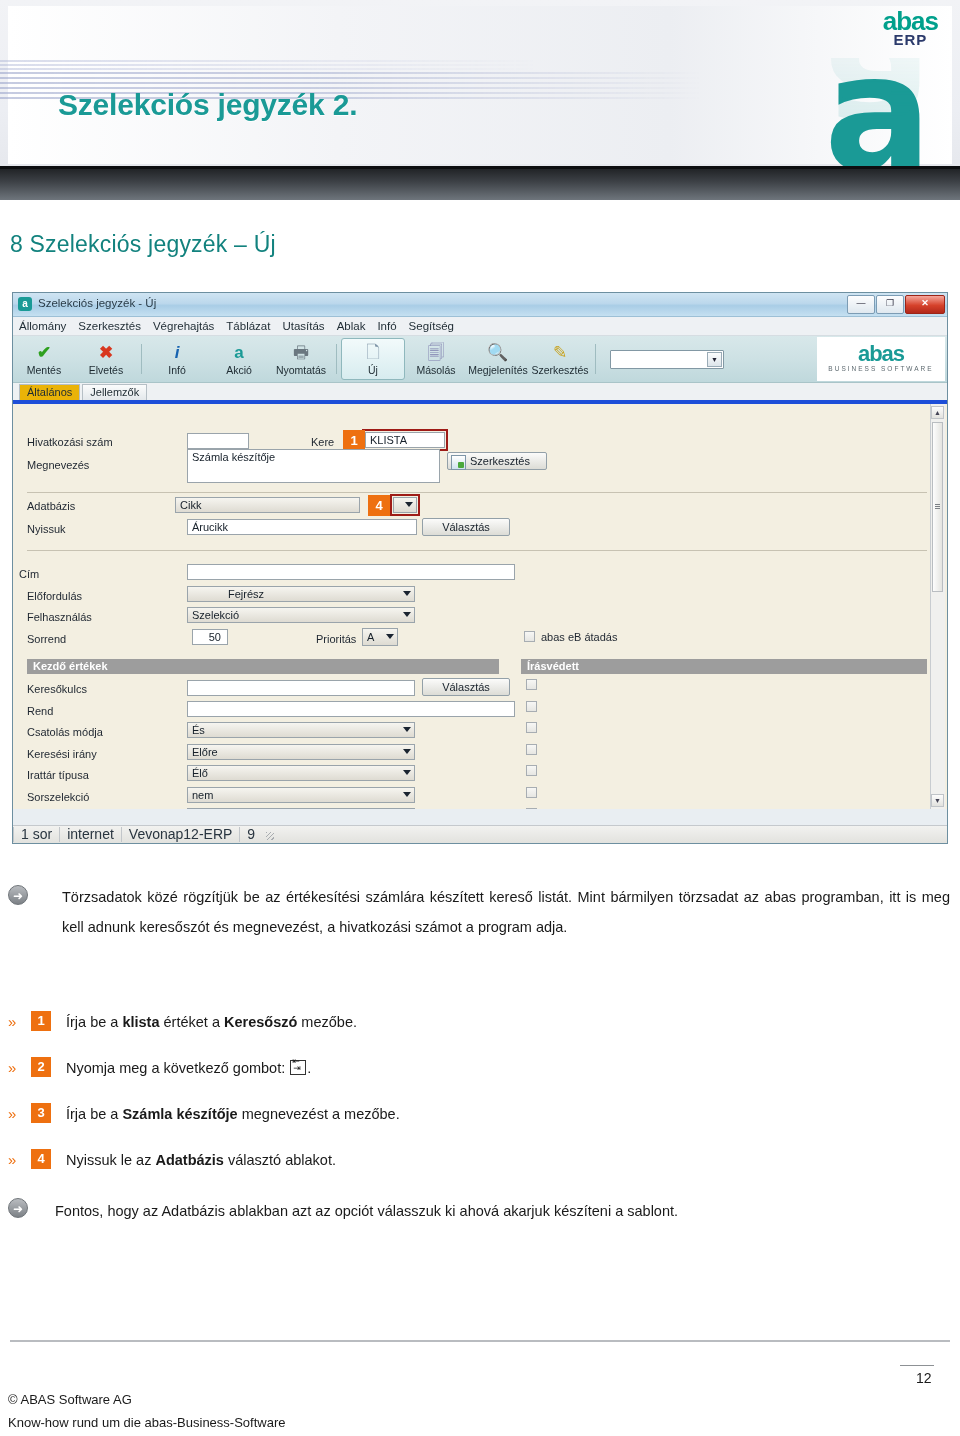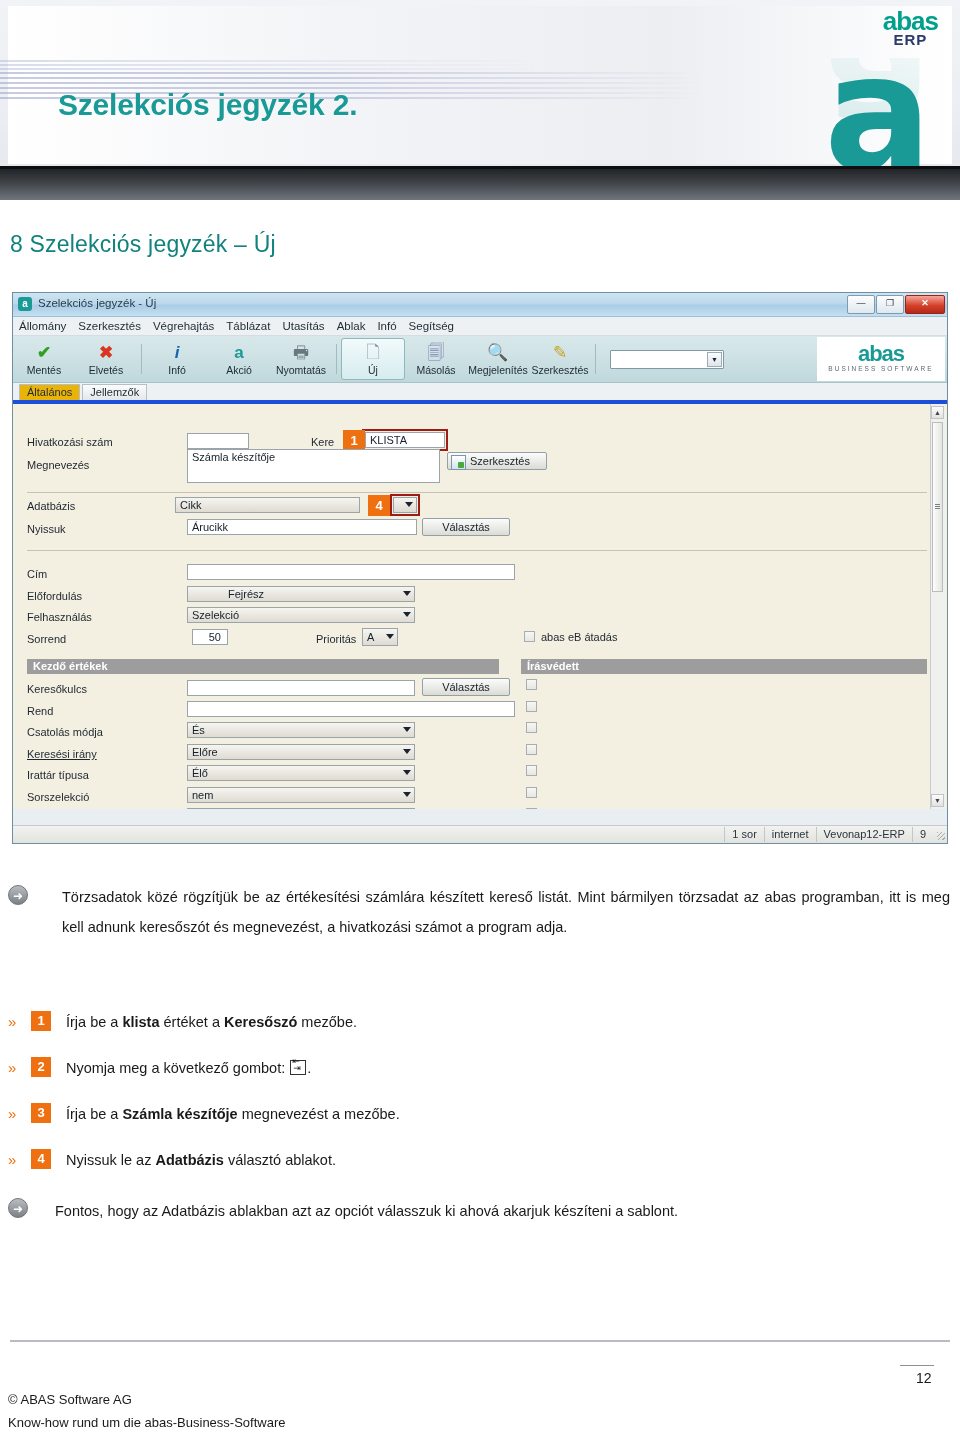--- a/index.html
+++ b/index.html
@@ -245,22 +245,22 @@
     border:1px solid #b9bdc1;box-sizing:border-box;
   }
   .vscroll .thumb:after{
     content:"";position:absolute;left:2px;top:50%;margin-top:-3px;width:5px;height:6px;
     background:repeating-linear-gradient(to bottom,#7b8086 0,#7b8086 1px,transparent 1px,transparent 2px);
   }
   .statusbar{
     position:absolute;left:0;right:0;bottom:0;height:17px;
     background:linear-gradient(to bottom,#f2f2f0,#e2e2de);
     border-top:1px solid #c5c9cd;
-    display:flex;align-items:center;justify-content:flex-end;
-    font-size:11px;color:#293540;
+    display:flex;align-items:center;
+    font-size:14px;color:#293540;
   }
   .statusbar .cell{padding:0 7px;border-left:1px solid #c2c6ca;line-height:15px;}
   .statusbar .grip{width:14px;height:14px;position:relative;}
   .statusbar .grip:after{
     content:"";position:absolute;right:2px;bottom:2px;width:8px;height:8px;
     background:repeating-linear-gradient(135deg,#a9adb1 0 1px,transparent 1px 3px);
   }
 
   
   .para{
@@ -421,21 +421,21 @@
       </div>
       <div class="hl" style="left:377px;top:90px;width:30px;height:22px;"></div>
       <div class="badge" style="left:355px;top:91px;width:22px;height:21px;">4</div>
 
       <div class="lbl" style="left:14px;top:119px;">Nyissuk</div>
       <div class="tin" style="left:174px;top:115px;width:230px;">Árucikk</div>
       <div class="btn3" style="left:409px;top:114px;width:88px;">Választás</div>
 
       <div class="hr-sep" style="left:14px;top:146px;width:900px;"></div>
 
-      <div class="lbl" style="left:14px;top:164px;">Cím</div>
+      <div class="lbl" style="left:6px;top:164px;">Cím</div>
       <div class="tin" style="left:174px;top:160px;width:328px;"></div>
 
       <div class="lbl" style="left:14px;top:186px;">Előfordulás</div>
       <div class="sel2" style="left:174px;top:182px;width:228px;padding-left:40px;">
         <span>Fejrész</span>
         <span class="ar"></span>
       </div>
 
       <div class="lbl" style="left:14px;top:207px;">Felhasználás</div>
       <div class="sel2" style="left:174px;top:203px;width:228px;">
@@ -462,21 +462,21 @@
 
       <div class="lbl" style="left:14px;top:301px;">Rend</div>
       <div class="tin" style="left:174px;top:297px;width:328px;"></div>
 
       <div class="lbl" style="left:14px;top:322px;">Csatolás módja</div>
       <div class="sel2" style="left:174px;top:318px;width:228px;">
         <span>És</span>
         <span class="ar"></span>
       </div>
 
-      <div class="lbl" style="left:14px;top:344px;text-decoration:underline;">Keresési irány</div>
+      <div class="lbl" style="left:14px;top:344px;">Keresési irány</div>
       <div class="sel2" style="left:174px;top:340px;width:228px;">
         <span>Előre</span>
         <span class="ar"></span>
       </div>
 
       <div class="lbl" style="left:14px;top:365px;">Irattár típusa</div>
       <div class="sel2" style="left:174px;top:361px;width:228px;">
         <span>Élő</span>
         <span class="ar"></span>
       </div>

